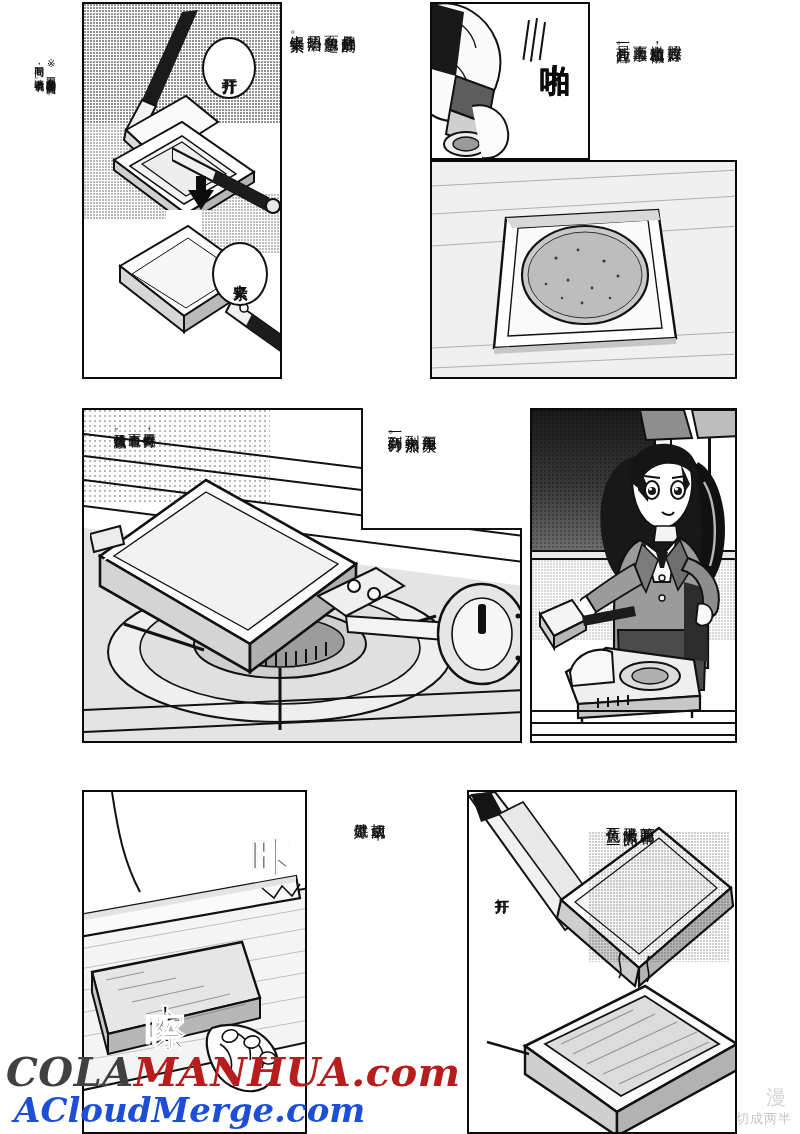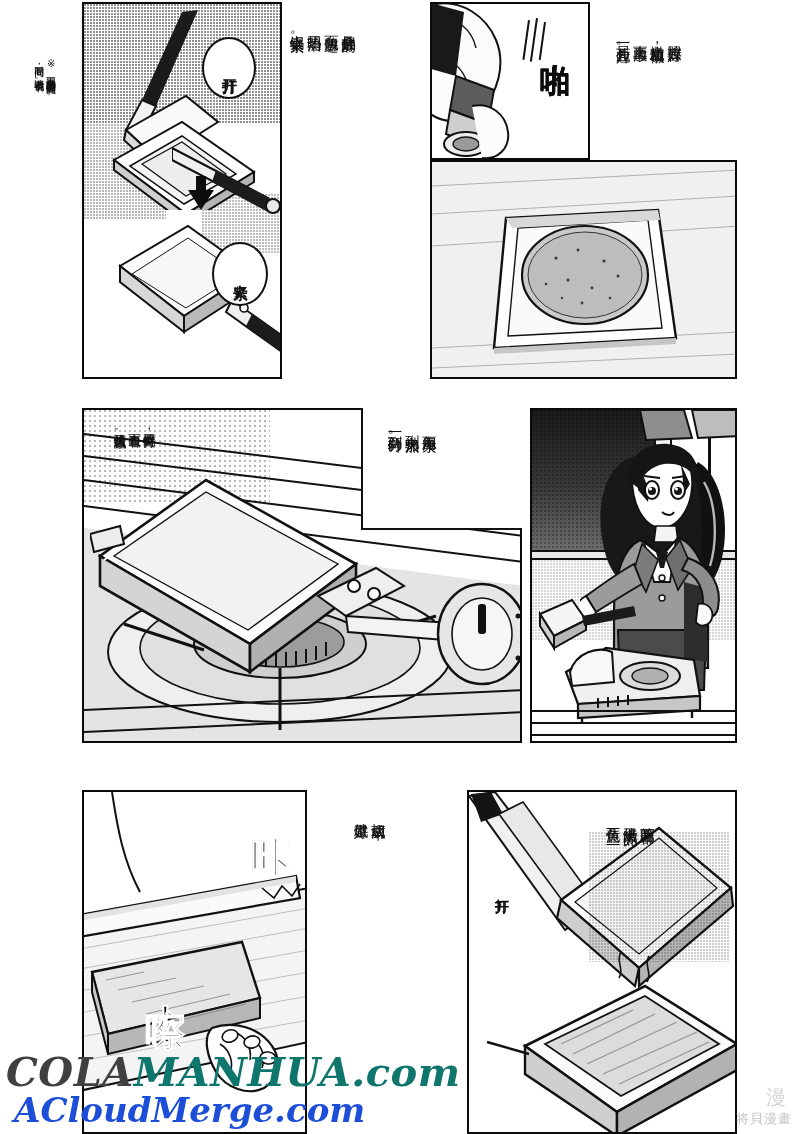--- a/index.html
+++ b/index.html
@@ -125,21 +125,21 @@
   .wm {
     position: absolute;
     font-family: "DejaVu Serif", "Liberation Serif", serif;
     font-style: italic;
     font-weight: 700;
     white-space: nowrap;
     pointer-events: none;
   }
   .wm1 { font-size: 40px; letter-spacing: .5px; }
   .wm1 .a { color: #404040; }
-  .wm1 .b { color: #0f766e; }
+  .wm1 .b { color: #b91c1c; }
   .wm2 { font-size: 34px; color: #1d4ed8; font-style: italic; }
   .wm-cn {
     position: absolute;
     font-family: "DejaVu Sans", "Liberation Sans", sans-serif;
     color: rgba(120,120,120,.45);
     font-size: 13px;
     letter-spacing: 1px;
   }
   .wm-cn.big { font-size: 20px; color: rgba(130,130,130,.35); }
 </style>
@@ -559,16 +559,16 @@
   <div class="wm wm1" style="left:6px; top:1048px;">
     <span class="a">COLA</span><span class="b">MANHUA.com</span>
   </div>
   <div class="wm wm2" style="left:14px; top:1090px;">
     <span>ACloudMerge.com</span>
   </div>
   <div class="wm-cn big" style="left:766px; top:1084px;">
     <span>漫</span>
   </div>
   <div class="wm-cn" style="left:736px; top:1110px;">
-    <span>将貝漫畫</span>
+    <span>切成两半</span>
   </div>
 
 </div>
 
 </body></html>

